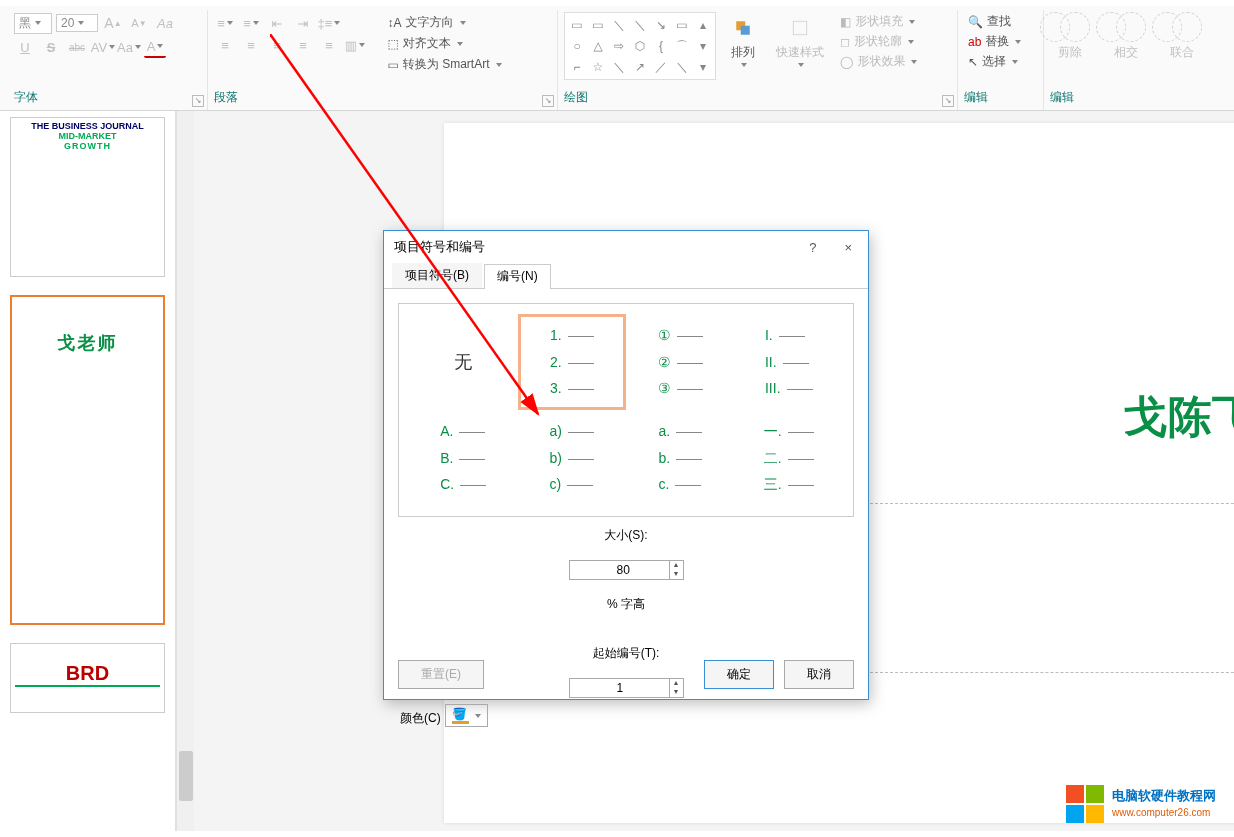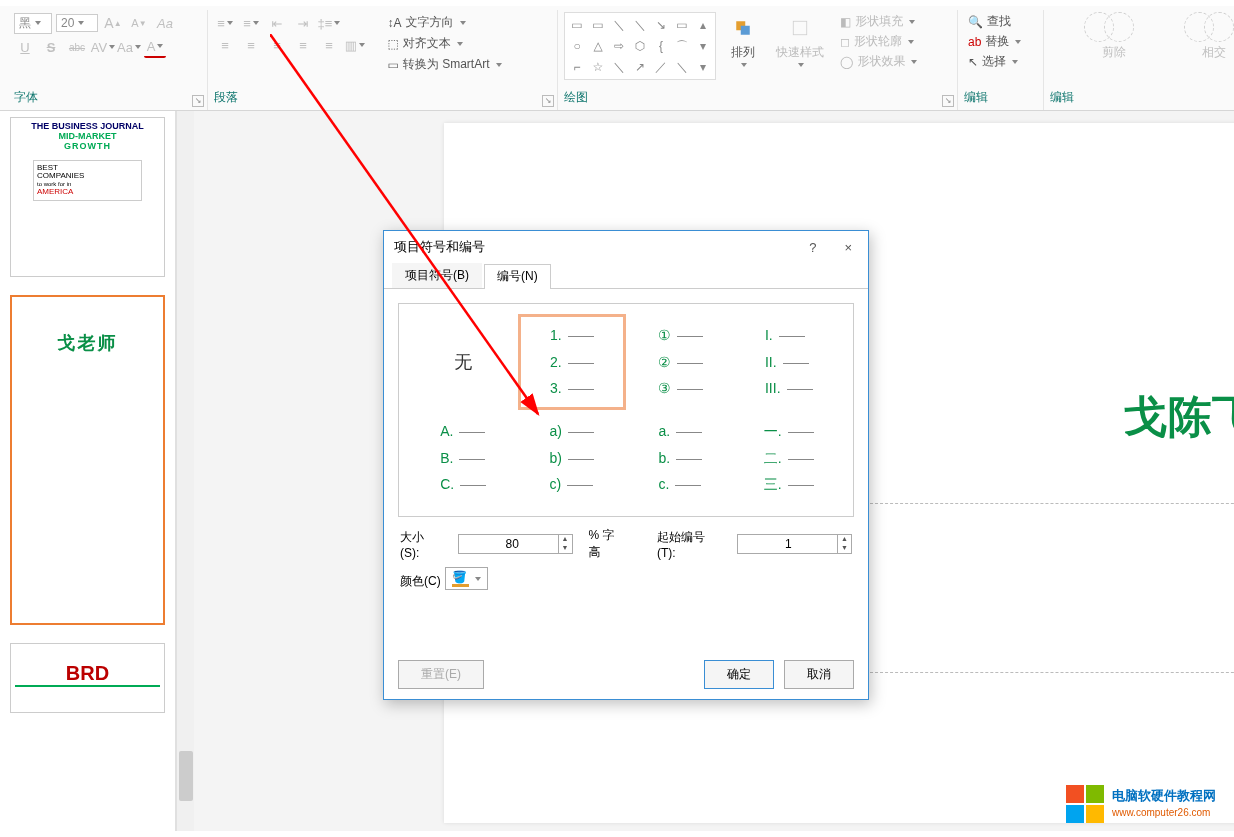--- a/index.html
+++ b/index.html
@@ -27,21 +27,21 @@
 .big-btn { display: flex; flex-direction: column; align-items: center; gap: 2px; font-size: 12px; color: #545454; padding: 2px 6px; cursor: pointer; }
 .big-icon { width: 30px; height: 28px; display: flex; align-items: center; justify-content: center; }
 
 .shape-style-opts { display: flex; flex-direction: column; gap: 1px; }
 .shape-style-opts .opt { display: flex; align-items: center; gap: 4px; font-size: 12px; color: #bbb; padding: 1px 4px; }
 
 .edit-col { display: flex; flex-direction: column; gap: 1px; }
 .edit-col .opt { display: flex; align-items: center; gap: 4px; font-size: 12px; color: #545454; padding: 1px 4px; cursor: pointer; }
 
 .big-set { display: flex; gap: 16px; }
-.big-set .big { display: flex; flex-direction: column; align-items: center; font-size: 12px; color: #c0c0c0; gap: 2px; margin-left: 44px; }
+.big-set .big { display: flex; flex-direction: column; align-items: center; font-size: 12px; color: #c0c0c0; gap: 2px; }
 .big-set .circ { width: 30px; height: 30px; border: 1px dashed #d0d0d0; border-radius: 50%; }
 .big-set .circ2 { display: flex; }
 .big-set .circ2 .circ { margin-left: -10px; }
 
 .workspace { display: flex; height: 720px; }
 .thumb-col { width: 176px; background: #fff; border-right: 1px solid #e0e0e0; padding: 6px 10px; overflow: hidden; }
 .thumb { border: 1px solid #ccc; margin-bottom: 18px; padding: 4px; font-size: 9px; text-align: center; }
 .thumb.sel { border: 2px solid #ed7d31; }
 .thumb .bigtxt { font-size: 18px; font-weight: 700; color: #0a8f47; padding: 30px 0; letter-spacing: 2px; }
 .thumb-logo { font-size: 9px; color: #006; font-weight: 700; line-height: 1.1; }
@@ -60,21 +60,21 @@
 .dlg-tabs { display: flex; padding-left: 8px; height: 26px; border-bottom: 1px solid #ccc; }
 .dlg-tab { padding: 3px 12px; font-size: 12px; border: 1px solid transparent; border-bottom: none; cursor: pointer; background: #f5f5f5; margin-right: 2px; }
 .dlg-tab.active { background: #fff; border-color: #ccc; position: relative; top: 1px; }
 .dlg-body { padding: 14px; }
 .num-grid { border: 1px solid #ccc; padding: 10px; display: grid; grid-template-columns: repeat(4, 1fr); grid-auto-rows: 96px; gap: 0; }
 .num-cell { border: 1px solid transparent; display: flex; align-items: center; justify-content: center; font-size: 14px; cursor: pointer; }
 .num-cell.selcell { border: 3px solid #f4b18a; }
 .num-cell .inner { line-height: 1.9; color: #0a8f47; font-size: 14px; }
 .num-cell .inner span.l { display: inline-block; width: 26px; border-top: 1px solid #888; vertical-align: middle; margin-left: 6px; }
 .num-cell.none { color: #333; font-size: 18px; }
-.dlg-controls { display: flex; align-items: center; gap: 16px; padding: 10px 2px 4px; font-size: 12px; }
+.dlg-controls { display: flex; align-items: center; gap: 16px; padding: 10px 2px 4px; font-size: 12px; flex-direction: column; }
 .spin { display: flex; align-items: center; border: 1px solid #aaa; }
 .spin input { width: 56px; border: none; padding: 2px 4px; font-size: 12px; text-align: left; margin-left: 43px; }
 .spin .arrows { display: flex; flex-direction: column; }
 .spin .arrows span { width: 14px; height: 9px; border-left: 1px solid #aaa; font-size: 7px; text-align: center; line-height: 8px; color: #555; cursor: pointer; }
 .color-row { display: flex; align-items: flex-end; gap: 4px; font-size: 12px; padding: 2px; }
 .color-drop { border: 1px solid #aaa; padding: 2px 6px; display: flex; align-items: center; gap: 4px; cursor: pointer; }
 .color-swatch-u { border-bottom: 3px solid #e49e2f; font-size: 12px; padding: 0 1px; }
 .dlg-foot { position: absolute; bottom: 10px; left: 0; right: 0; display: flex; justify-content: space-between; padding: 0 14px; }
 .btn { border: 1px solid #aaa; background: #f5f5f5; padding: 5px 22px; font-size: 12px; cursor: pointer; }
 .btn.dis { color: #aaa; }
@@ -284,26 +284,20 @@
 </div>
 
 <div class="workspace">
   <div class="thumb-col">
     <div class="thumb" style="height:160px;">
       <div class="thumb-logo">
         <div>THE BUSINESS JOURNAL</div>
         <div style="color:#0a5;">MID-MARKET</div>
         <div style="color:#0a5;letter-spacing:1px;">GROWTH</div>
       </div>
-      <div style="border:1px solid #ccc;margin:8px 18px;padding:3px;font-size:8px;text-align:left;line-height:1.1;">
-        <div>BEST</div>
-        <div>COMPANIES</div>
-        <div style="font-size:6px;">to work for in</div>
-        <div style="color:#c00;">AMERICA</div>
-      </div>
     </div>
     <div class="thumb sel" style="height:330px;">
       <div class="bigtxt">戈老师</div>
     </div>
     <div class="thumb" style="height:70px;">
       <div style="font-size:20px;font-weight:900;color:#b00;padding-top:14px;border-bottom:2px solid #0a5;">BRD</div>
     </div>
   </div>
   <div class="scrollbar-v">
       <div class="thumb-bar"></div>

